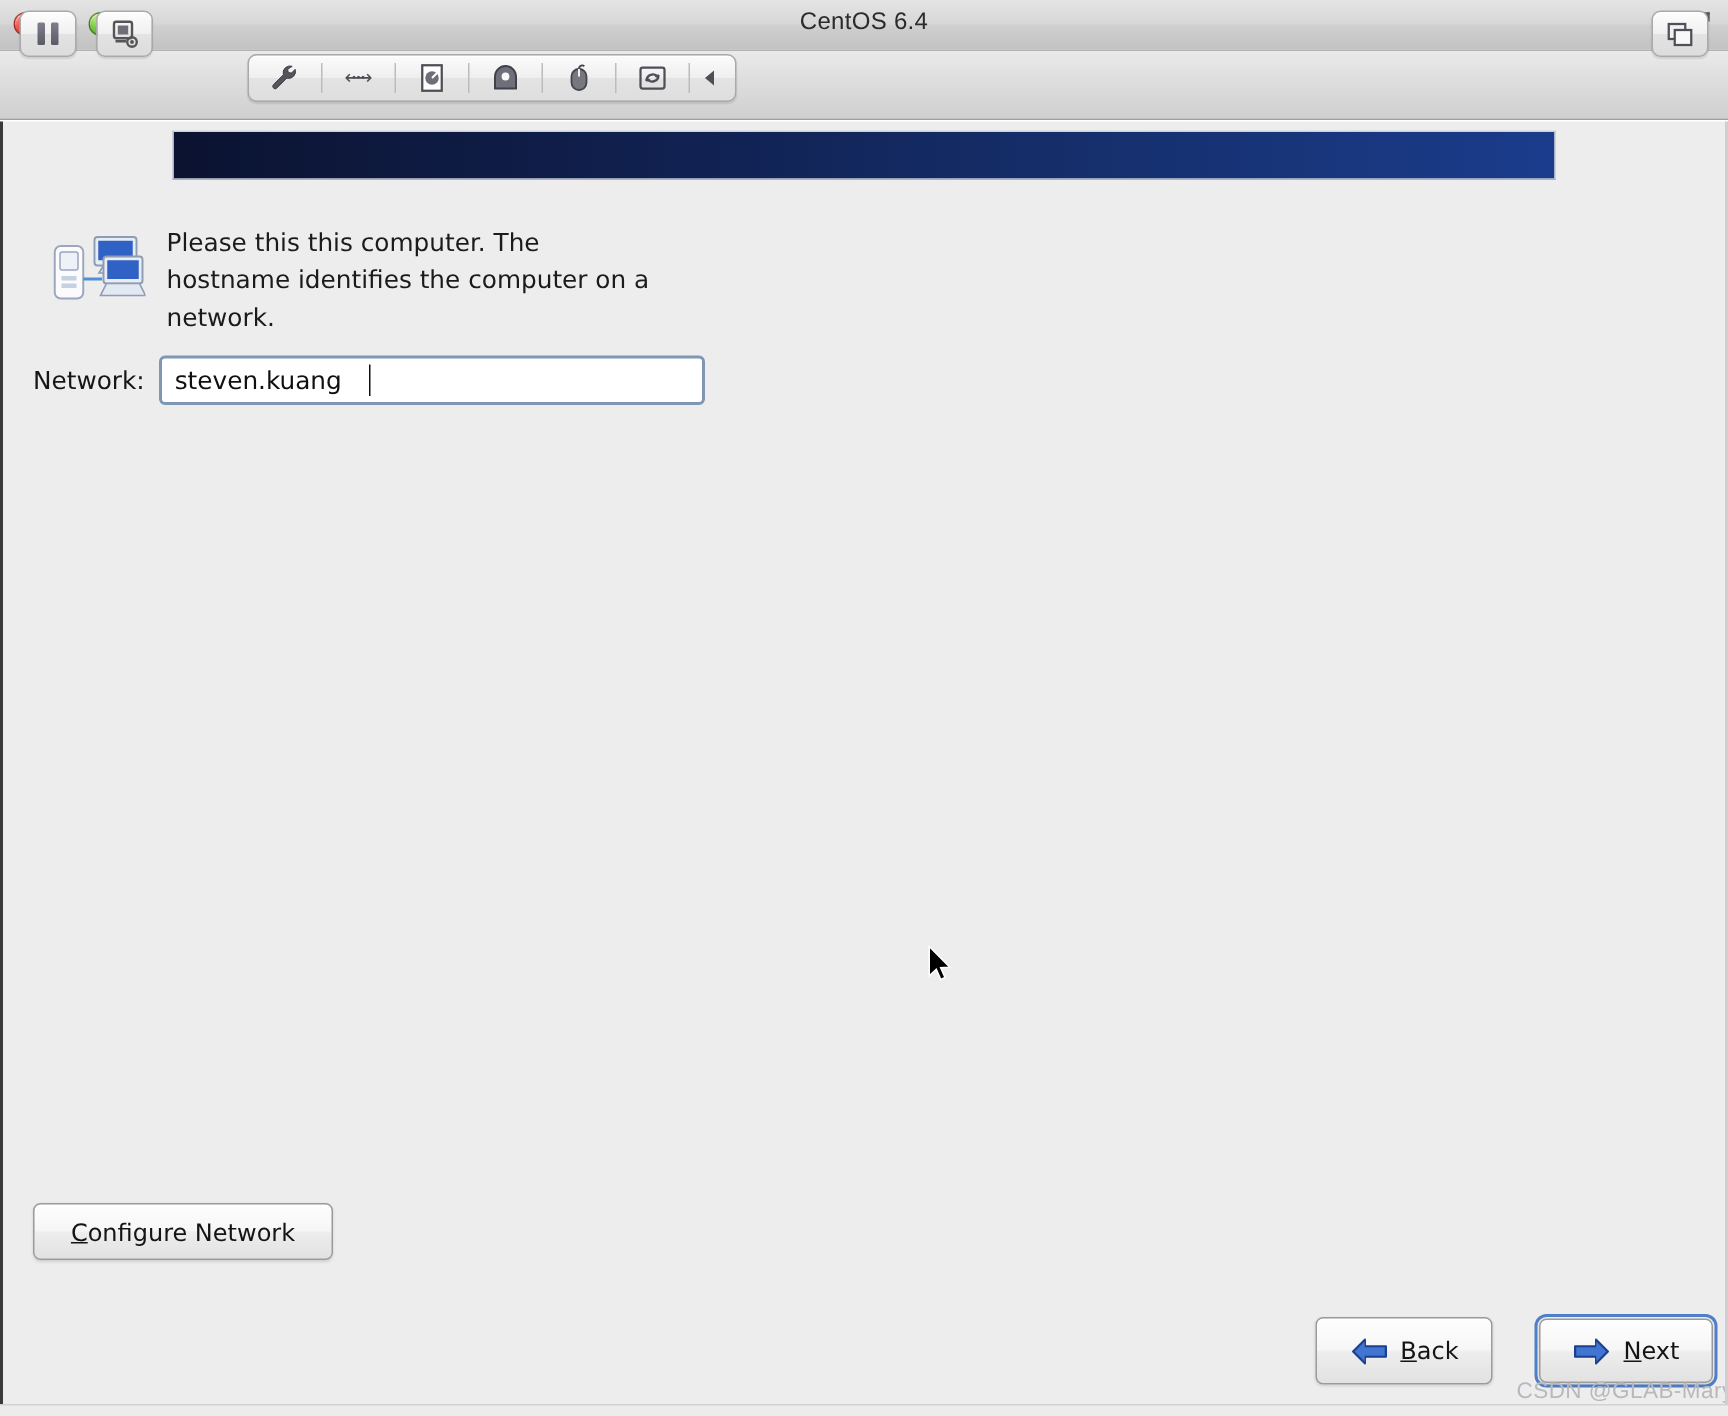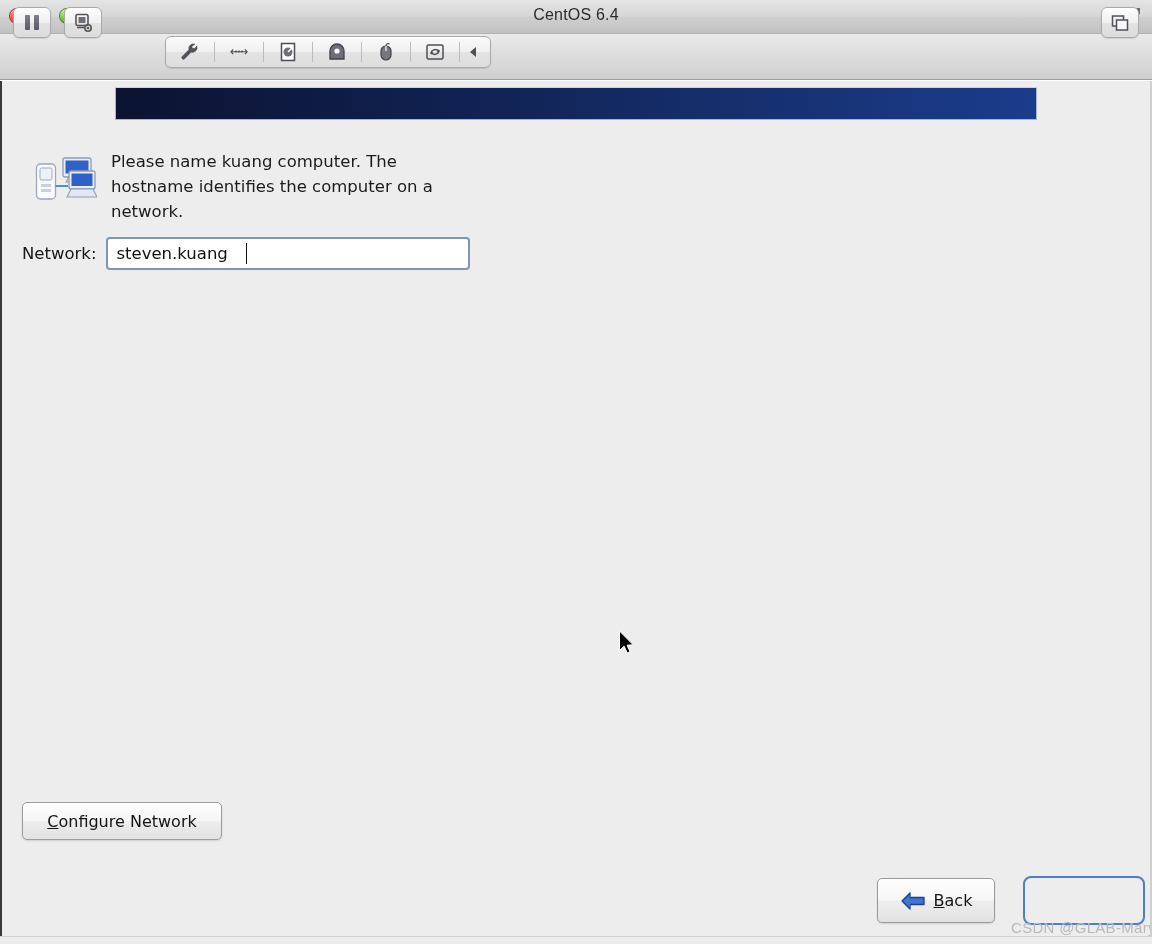--- a/index.html
+++ b/index.html
@@ -367,21 +367,21 @@
         <rect x="6" y="29" width="10" height="3" fill="#c6d2e3"></rect>
         <rect x="6" y="34" width="10" height="3" fill="#c6d2e3"></rect>
         <rect x="28" y="3" width="28" height="19" rx="2" fill="#e8edf5" stroke="#8e9cb4" stroke-width="1.3"></rect>
         <rect x="30.5" y="5.5" width="23" height="13" fill="#2f62c4"></rect>
         <path d="M34 22 h16 l3 5 h-22 z" fill="#dfe6f0" stroke="#8e9cb4" stroke-width="1.1"></path>
         <rect x="34" y="16" width="26" height="18" rx="2" fill="#e8edf5" stroke="#8e9cb4" stroke-width="1.3"></rect>
         <rect x="36.5" y="18.5" width="21" height="12.5" fill="#2f62c4"></rect>
         <path d="M36 34 h22 l4 8 h-30 z" fill="#e3e9f2" stroke="#8e9cb4" stroke-width="1.1"></path>
         <path d="M20.5 31 H33" stroke="#4f8fd6" stroke-width="2" fill="none"></path>
       </svg>
-      <div class="intro-text">Please name kuang computer.  The
+      <div class="intro-text">Please this this computer.  The
 hostname identifies the computer on a
 network.</div>
     </div>
 
     <div class="host-row">
       <div class="host-label">Network:</div>
       <span class="host-input-wrap">
         <input class="host-input" type="text" value="steven.kuang" style="">
         <span class="caret"></span>
       </span>
@@ -393,20 +393,27 @@
         <path d="M10 3.4 L3.4 10 L10 16.6 V12.6 H22.8 V7.4 H10 Z" fill="#4f86dd" opacity=".55"></path>
       </svg>
       <span><span class="mn">B</span><span>ack</span></span>
     </div>
 
     <div class="btn btn-configure">
       <span><span class="mn">C</span><span>onfigure Network</span></span>
     </div>
 
     <div class="next-focus"></div>
+    <div class="btn btn-next">
+      <svg class="arrow-ico" viewBox="0 0 26 20">
+        <path d="M16 2 L24 10 L16 18 V13.5 H2 V6.5 H16 Z" fill="#2f62c4" stroke="#1c3f8e" stroke-width="1.3" stroke-linejoin="round"></path>
+        <path d="M16 3.4 L22.6 10 L16 16.6 V12.6 H3.2 V7.4 H16 Z" fill="#4f86dd" opacity=".55"></path>
+      </svg>
+      <span><span class="mn">N</span><span>ext</span></span>
+    </div>
 
     <div class="watermark">CSDN @GLAB-Mary</div>
 
     <svg class="cursor" viewBox="0 0 18 26">
       <path d="M1.5 1 L1.5 20.5 L6.2 16.2 L9.2 23 L12 21.7 L9.1 15.2 L15.2 14.8 Z" fill="#000000" stroke="#ffffff" stroke-width="1"></path>
     </svg>
   </div>
 
   <div class="bottom-strip"></div>
 </div>

